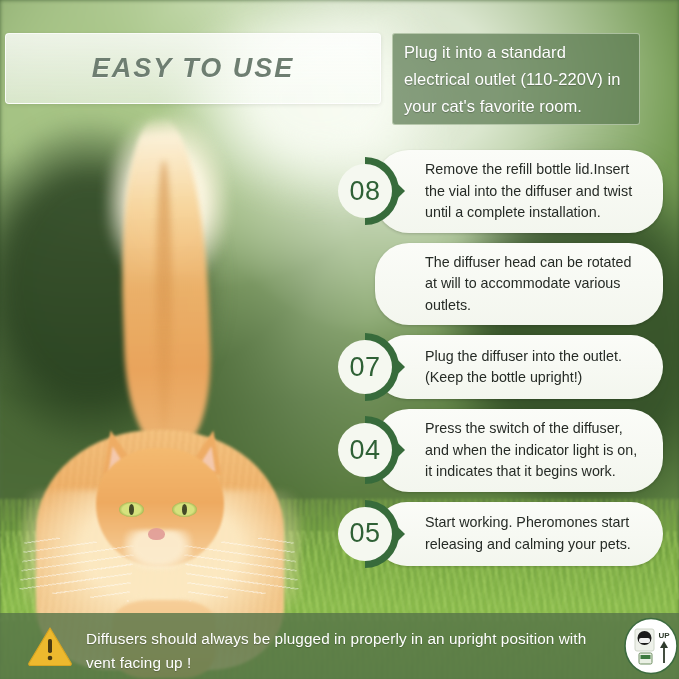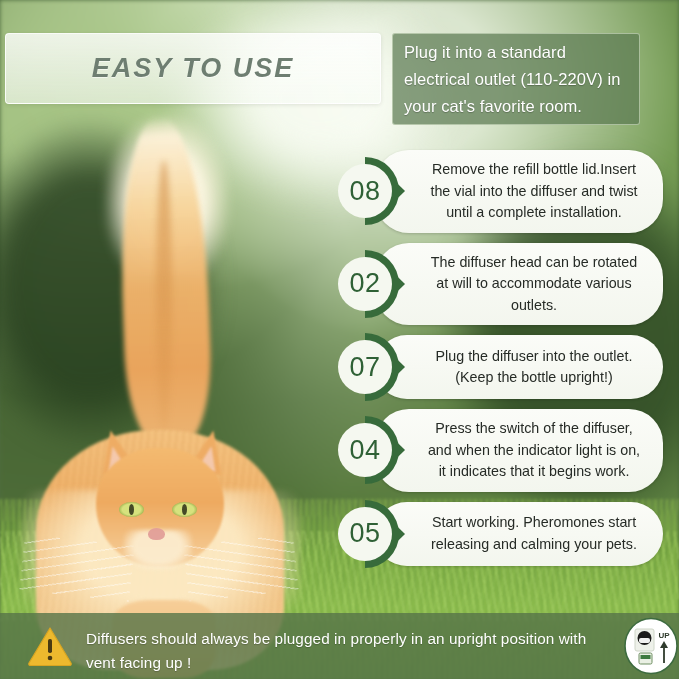--- a/index.html
+++ b/index.html
@@ -182,21 +182,21 @@
 
   
   .steps{position:absolute;left:331px;top:150px;width:332px;}
   .step{position:relative;margin-bottom:10px;}
   .step-card{
     position:relative;margin-left:44px;min-height:64px;
     background:linear-gradient(180deg,#fbfcf8 0%,#f3f6ee 100%);
     border-radius:34px;
     box-shadow:0 1px 3px rgba(0,0,0,.18);
     display:flex;align-items:center;
-    padding:9px 20px 9px 50px;box-sizing:border-box;text-align:center;
+    padding:9px 20px 9px 50px;box-sizing:border-box;
   }
   .step-text{
     color:#262b26;font-size:14.3px;line-height:21.5px;letter-spacing:0px;
   }
   .badge{
     position:absolute;left:0;top:50%;transform:translateY(-50%);
     width:88px;height:74px;z-index:3;
   }
   .badge svg{display:block;}
   .badge-num{
@@ -276,28 +276,20 @@
           <circle cx="34" cy="37" r="27" fill="#f5f8f0"></circle>
         </svg>
         <div class="badge-num">08</div>
       </div>
     </div>
 
     <div class="step">
       <div class="step-card">
         <div class="step-text">The diffuser head can be rotated at will to accommodate various outlets.</div>
       </div>
-      <div class="badge">
-        <svg width="88" height="74" viewBox="0 0 88 74">
-          <path d="M34 3 A34 34 0 1 1 34 71 Z" fill="#376b3b"></path>
-          <path d="M40 4 L74 37 L40 70 Z" fill="#376b3b"></path>
-          <circle cx="34" cy="37" r="27" fill="#f5f8f0"></circle>
-        </svg>
-        <div class="badge-num">02</div>
-      </div>
     </div>
 
     <div class="step">
       <div class="step-card">
         <div class="step-text">Plug the diffuser into the outlet. (Keep the bottle upright!)</div>
       </div>
       <div class="badge">
         <svg width="88" height="74" viewBox="0 0 88 74">
           <path d="M34 3 A34 34 0 1 1 34 71 Z" fill="#376b3b"></path>
           <path d="M40 4 L74 37 L40 70 Z" fill="#376b3b"></path>

